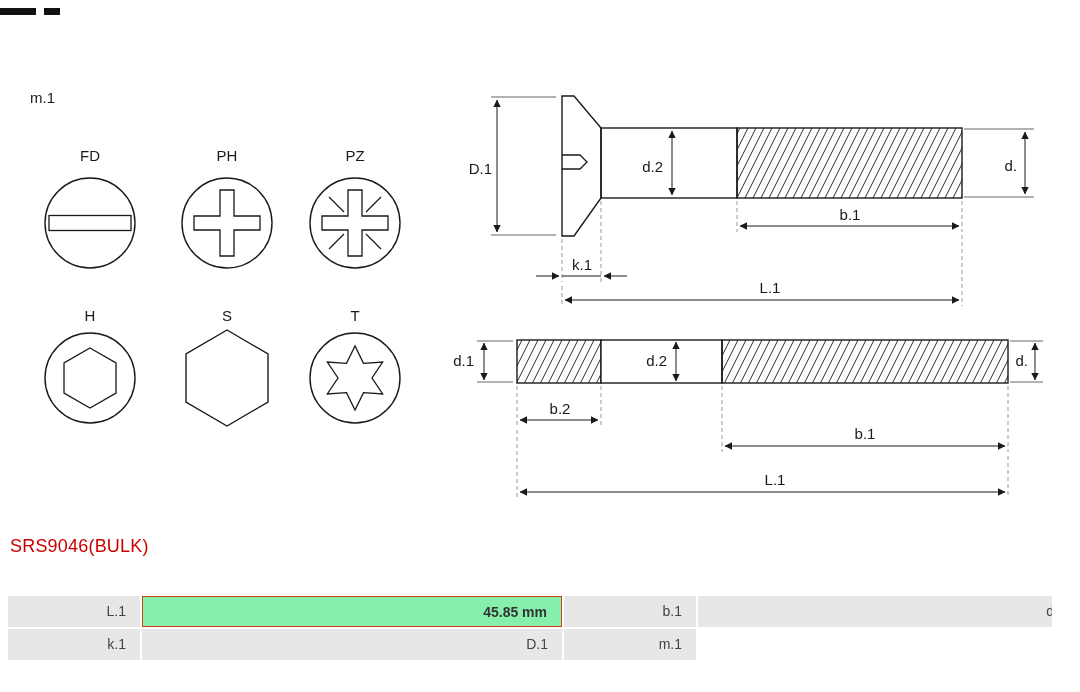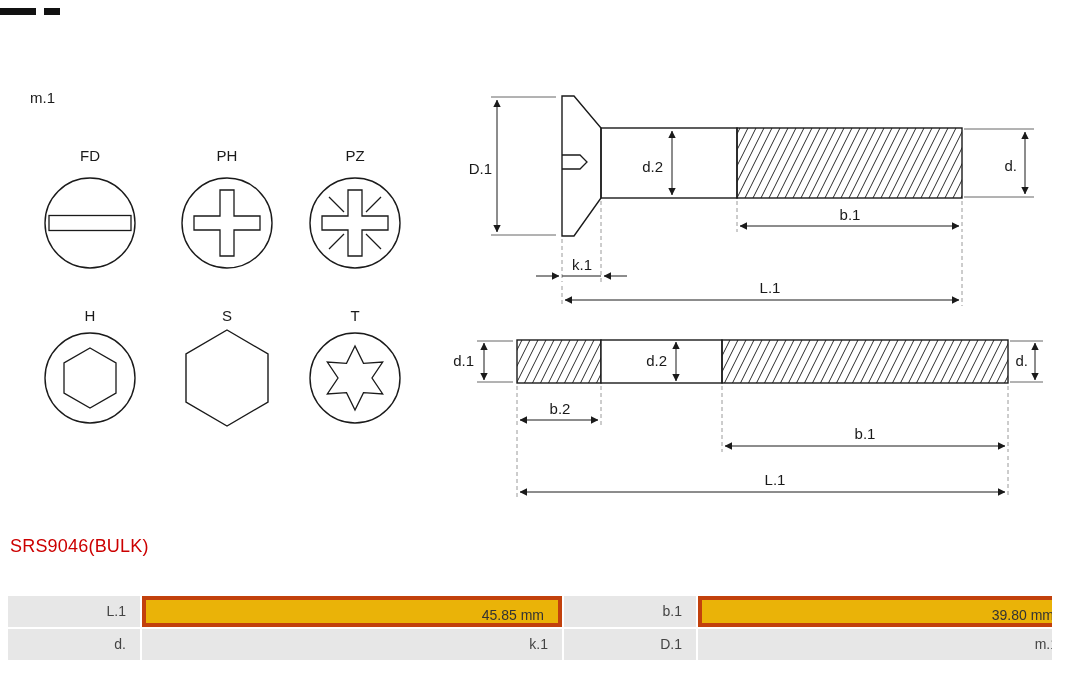--- a/index.html
+++ b/index.html
@@ -22,21 +22,21 @@
 
   .part-number { position:absolute; left:10px; top:528px; color:#cc0000; font-size:18px; letter-spacing:0.2px; }
 
   .spec-table {
     position:absolute; left:8px; top:588px; width:1064px;
     display:grid; grid-template-columns:132px 420px 132px 1fr;
     gap:2px; font-size:14px;
   }
   .cell { box-sizing:border-box; height:31px; line-height:15px; padding:8px 14px 0 14px; text-align:right; }
   .cell.label { background:#e7e7e7; color:#444; }
-  .cell.value { background:#eab308; color:#333; border:4px solid #c2410c; }
+  .cell.value { background:#86efac; color:#333; border:1px solid #c2410c;font-weight:bold; }
 </style>
 </head>
 <body>
 
 <div class="page">
 
   <div class="corner-mark"></div>
   <div class="corner-mark2"></div>
 
   <svg class="drawing" width="1080" height="548" viewBox="0 0 1080 548">
@@ -165,21 +165,20 @@
       <text x="775" y="477" class="mid">L.1</text>
     </g>
   </svg>
 
   <div class="part-number">SRS9046(BULK)</div>
 
   <div class="spec-table">
     <div class="cell label">L.1</div>
     <div class="cell value">45.85 mm</div>
     <div class="cell label">b.1</div>
-    <div class="cell value">39.80 mm</div>
 
     <div class="cell label">d.</div>
     <div class="cell label">k.1</div>
 
     <div class="cell label">D.1</div>
     <div class="cell label">m.1</div>
   </div>
 
 </div>
 

